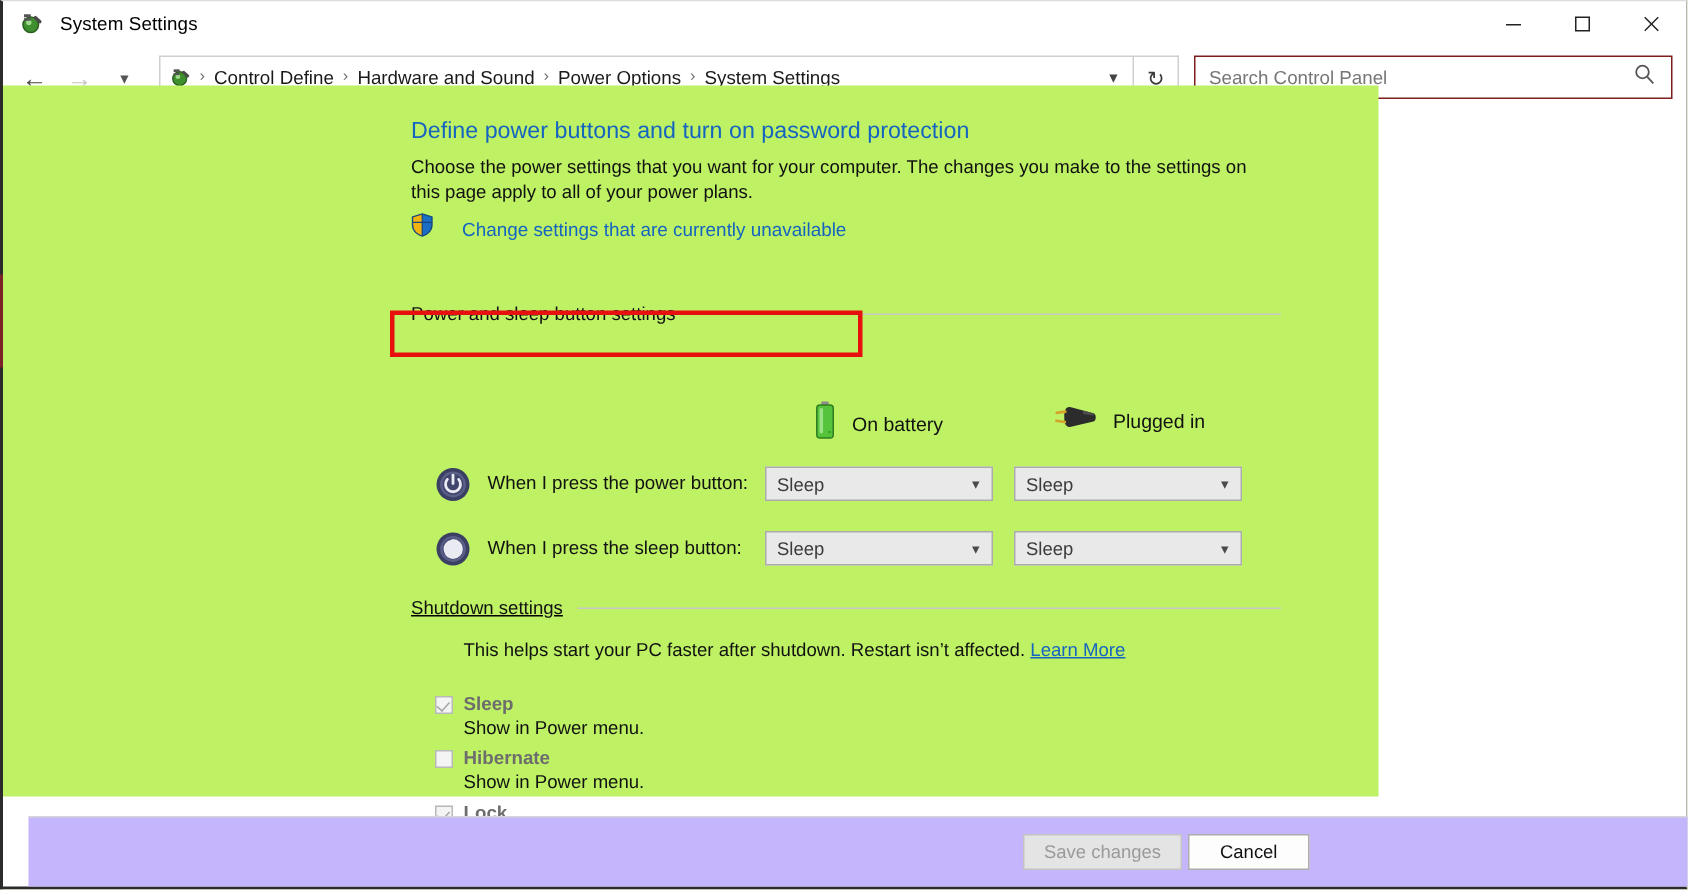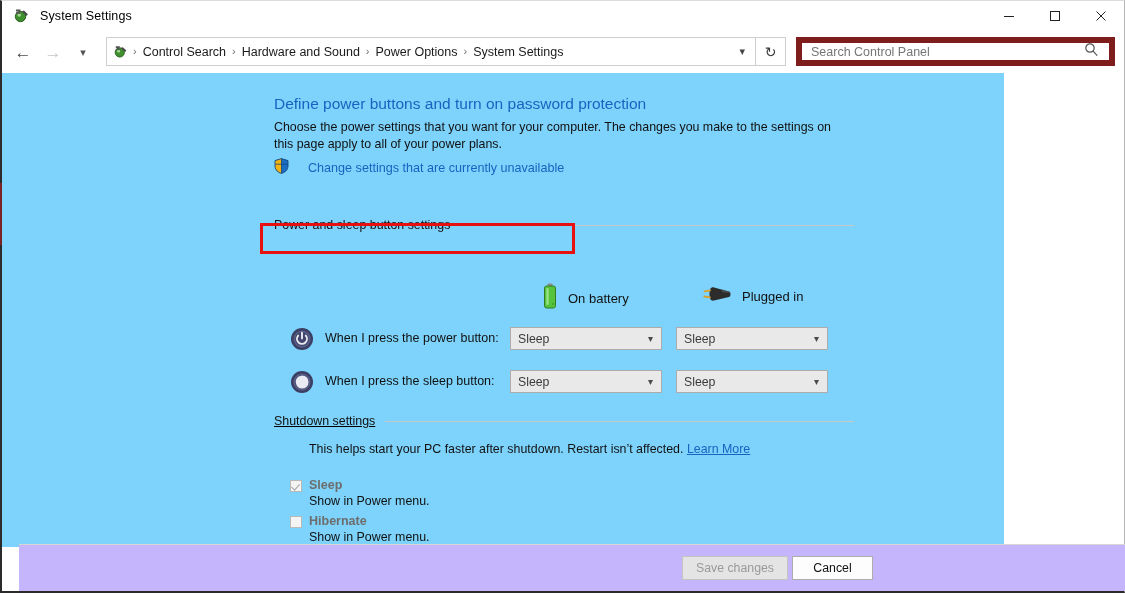--- a/index.html
+++ b/index.html
@@ -93,34 +93,34 @@
     position: absolute; left: 754px; top: 36px;
     width: 30px; height: 29px;
     border: 1px solid #cfcfcf; border-left: none;
     background: #ffffff;
     display: flex; align-items: center; justify-content: center;
     font-size: 14px; color: #3a3a3a;
   }
   #searchbox {
     position: absolute; left: 794px; top: 36px;
     width: 319px; height: 29px;
-    border: 6px solid #7f1d1d;
+    border: 1px solid #7f1d1d;
     background: #ffffff;
     display: flex; align-items: center;
   }
   #search-placeholder {
     font-size: 12.5px; color: #767676; margin-left: 9px;
   }
   #search-icon { margin-left: auto; margin-right: 10px; }
 
   
   #content {
-    position: absolute; left: 0; top: 72px;
-    width: 1002px; height: 474px;
-    background: #7dd3fc;
+    position: absolute; left: 0; top: 56px;
+    width: 917px; height: 474px;
+    background: #bef264;
   }
 
   #page-heading {
     position: absolute; left: 272px; top: 22px;
     font-size: 15.5px; color: #1565c0; white-space: nowrap;
   }
   #page-desc {
     position: absolute; left: 272px; top: 46px;
     width: 575px;
     font-size: 12.4px; color: #111; line-height: 17px;
@@ -291,21 +291,21 @@
     <div id="crumb-icon">
       <svg width="16" height="16" viewBox="0 0 18 18">
         <circle cx="6.5" cy="9.5" r="5.2" fill="#3f8f2e" stroke="#2a5e1f" stroke-width="1"></circle>
         <circle cx="5.2" cy="8" r="1.8" fill="#9ed98c"></circle>
         <rect x="9.5" y="3.2" width="6.2" height="2.3" rx="1" fill="#4a4a4a" transform="rotate(42 9.5 3.2)"></rect>
         <rect x="2" y="2.5" width="4.5" height="2" fill="#555"></rect>
         <rect x="2" y="5.2" width="4.5" height="1.6" fill="#555"></rect>
       </svg>
     </div>
     <span class="crumb-sep">›</span>
-    <span class="crumb">Control Search</span>
+    <span class="crumb">Control Define</span>
     <span class="crumb-sep">›</span>
     <span class="crumb">Hardware and Sound</span>
     <span class="crumb-sep">›</span>
     <span class="crumb">Power Options</span>
     <span class="crumb-sep">›</span>
     <span class="crumb">System Settings</span>
     <span id="addr-chevron">▾</span>
   </div>
 
   <div id="refresh-btn">↻</div>

